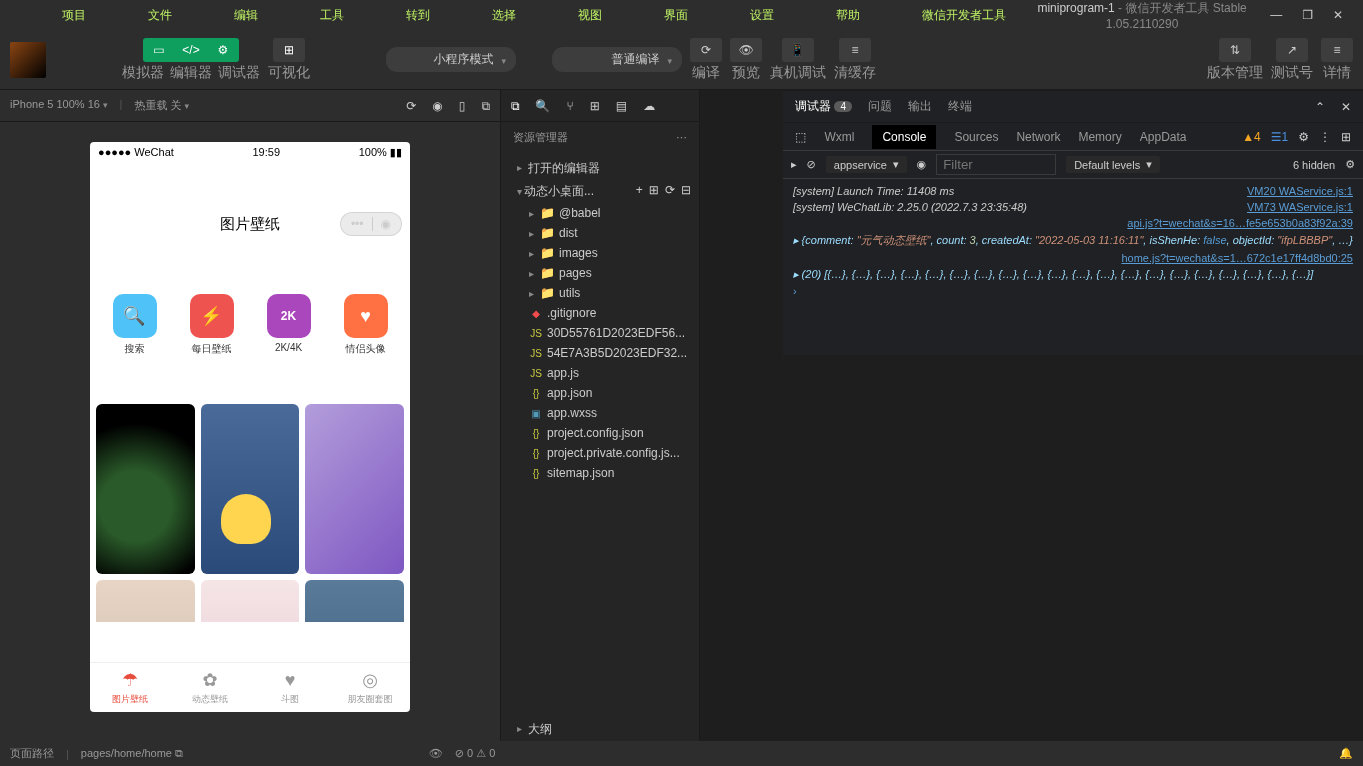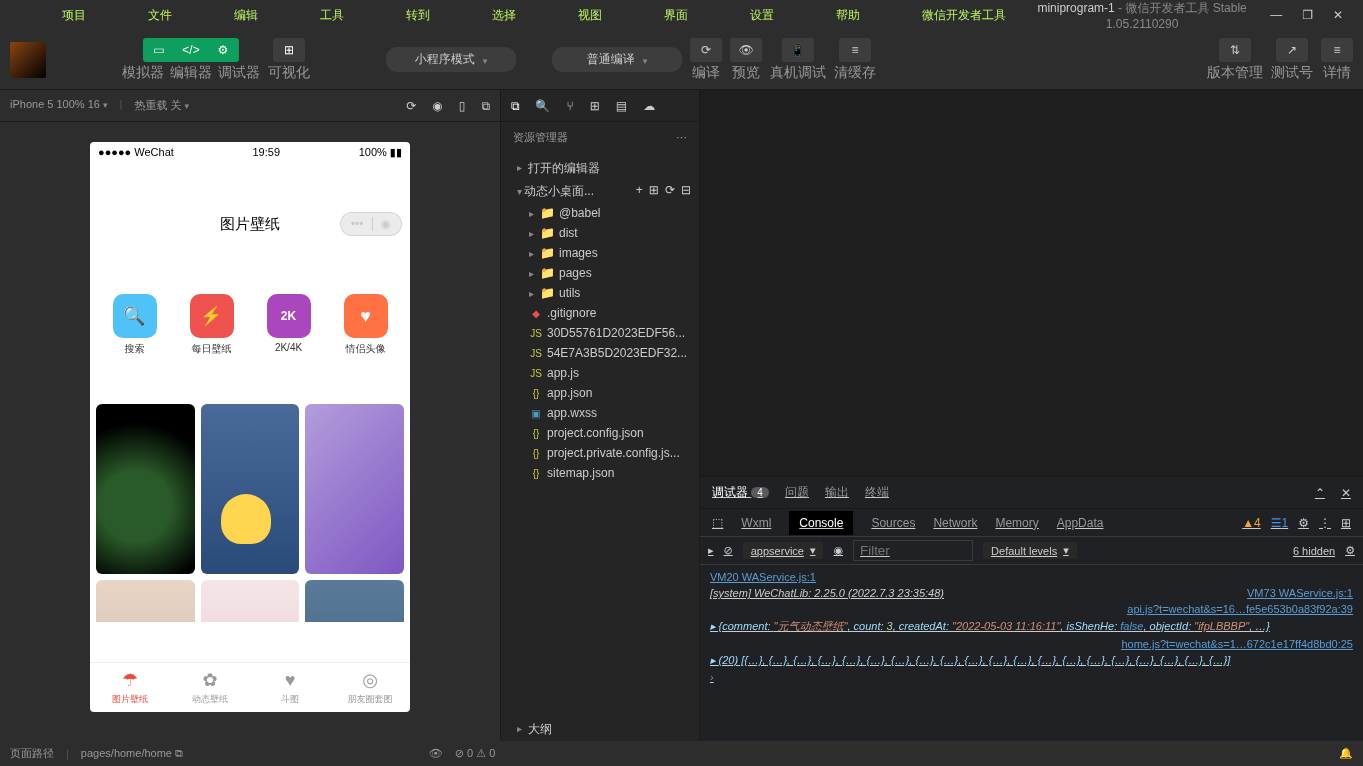--- a/index.html
+++ b/index.html
@@ -11,21 +11,21 @@
 .toolbar { height: 60px; background: #2d2d2d; display: flex; align-items: center; padding: 0 10px; gap: 8px; border-bottom: 1px solid #1a1a1a; }
 .avatar { width: 36px; height: 36px; background: linear-gradient(135deg, #8b4513, #000); border-radius: 2px; }
 .tool-group { display: flex; flex-direction: column; align-items: center; gap: 2px; }
 .tool-btns { display: flex; gap: 0; }
 .tool-btn { width: 32px; height: 24px; background: #0e9e5e; display: flex; align-items: center; justify-content: center; color: #fff; }
 .tool-btn:first-child { border-radius: 3px 0 0 3px; }
 .tool-btn:last-child { border-radius: 0 3px 3px 0; }
 .tool-btn.alt { background: #3d3d3d; border-radius: 3px; }
 .tool-label { font-size: 14px; color: #999; }
 .tool-row { display: flex; gap: 8px; }
-.dropdown { background: #3d3d3d; padding: 4px 10px; border-radius: 11px; display: flex; align-items: center; gap: 8px; font-size: 12px; min-width: 130px; justify-content: center; }
+.dropdown { background: #3d3d3d; padding: 4px 10px; border-radius: 11px; display: flex; align-items: center; gap: 8px; font-size: 12px; min-width: 130px; justify-content: flex-end; }
 .icon-btn { width: 32px; height: 24px; background: #3d3d3d; border-radius: 3px; display: flex; align-items: center; justify-content: center; }
 .main-area { display: flex; height: calc(100% - 90px - 25px); }
 .simulator-pane { width: 500px; background: #2d2d2d; display: flex; flex-direction: column; }
 .sim-header { height: 32px; display: flex; align-items: center; padding: 0 10px; justify-content: space-between; border-bottom: 1px solid #1a1a1a; }
 .sim-header-left { display: flex; gap: 12px; font-size: 11px; color: #999; }
 .sim-header-right { display: flex; gap: 16px; }
 .phone-container { flex: 1; display: flex; justify-content: center; align-items: flex-start; padding: 20px 0; }
 .phone { width: 320px; height: 570px; background: #fff; border-radius: 4px; overflow: hidden; display: flex; flex-direction: column; gap: 40px; }
 .phone-status { height: 20px; display: flex; justify-content: space-between; align-items: center; padding: 0 8px; font-size: 11px; color: #000; }
 .phone-header { height: 44px; display: flex; align-items: center; justify-content: center; position: relative; }
@@ -43,21 +43,21 @@
 .explorer-pane { width: 200px; background: #252526; border-left: 1px solid #1a1a1a; border-right: 1px solid #1a1a1a; display: flex; flex-direction: column; }
 .explorer-tabs { height: 32px; display: flex; align-items: center; padding: 0 10px; gap: 16px; border-bottom: 1px solid #1a1a1a; }
 .explorer-header { padding: 8px 12px; font-size: 11px; color: #999; display: flex; justify-content: space-between; align-items: center; }
 .tree-section { padding: 4px 0; }
 .tree-item { padding: 3px 8px 3px 16px; font-size: 12px; display: flex; align-items: flex-start; gap: 4px; cursor: pointer; }
 .tree-item.header { color: #ccc; font-weight: normal; }
 .tree-item.project { justify-content: space-between; }
 .tree-children { padding-left: 12px; }
 .file-icon { width: 14px; height: 14px; display: inline-flex; align-items: center; justify-content: center; font-size: 10px; border-radius: 2px; }
 .folder-icon { color: #c09553; }
-.editor-pane { flex: 1; background: #1e1e1e; display: flex; flex-direction: column; text-decoration: underline; }
+.editor-pane { flex: 1; background: #1e1e1e; display: flex; flex-direction: row; }
 .devtools-pane { height: 265px; background: #202124; display: flex; flex-direction: column; border-top: 1px solid #1a1a1a; }
 .devtools-tabs-outer { height: 32px; display: flex; align-items: center; padding: 0 12px; gap: 16px; border-bottom: 1px solid #1a1a1a; }
 .devtools-tab-outer { font-size: 12px; color: #999; padding: 6px 0; }
 .devtools-tab-outer.active { color: #fff; }
 .devtools-tabs { height: 28px; display: flex; align-items: center; padding: 0 12px; gap: 18px; border-bottom: 1px solid #3a3a3a; font-size: 12px; }
 .devtools-tab { color: #999; cursor: pointer; }
 .devtools-tab.active { color: #fff; background: #000; padding: 5px 10px; }
 .devtools-right { margin-left: auto; display: flex; gap: 10px; align-items: center; }
 .console-toolbar { height: 28px; display: flex; align-items: center; padding: 0 8px; gap: 10px; border-bottom: 1px solid #3a3a3a; font-size: 11px; }
 .console-select { background: #292929; padding: 2px 8px; border-radius: 2px; color: #ccc; display: flex; align-items: center; gap: 6px; }
@@ -331,20 +331,21 @@
         <span class="console-select"><span>appservice</span> ▾</span>
         <span>◉</span>
         <input class="console-filter" placeholder="Filter" style="">
         <span class="console-select"><span>Default levels</span> ▾</span>
         <div style="flex:1"></div>
         <span>6 hidden</span>
         <span>⚙</span>
       </div>
       <div class="console-content" id="console-lines">
           <div class="console-line">
+            <div class="console-msg"><span style="color:#ccc">[system] Launch Time: 11408 ms</span></div>
             <div class="console-src">VM20 WAService.js:1</div>
           </div>
           <div class="console-line">
             <div class="console-msg"><span style="color:#ccc">[system] WeChatLib: 2.25.0 (2022.7.3 23:35:48)</span></div>
             <div class="console-src">VM73 WAService.js:1</div>
           </div>
           <div class="console-line">
             <div class="console-msg"></div>
             <div class="console-src">api.js?t=wechat&amp;s=16…fe5e653b0a83f92a:39</div>
           </div>

